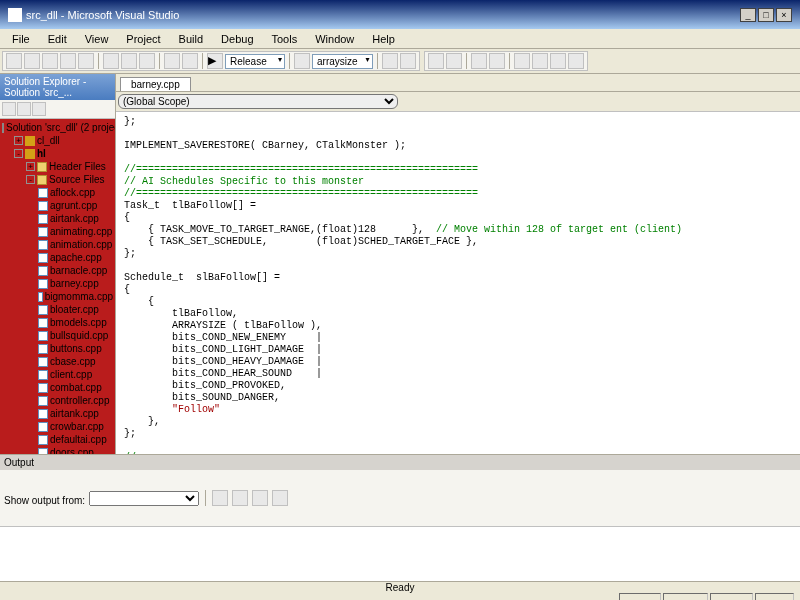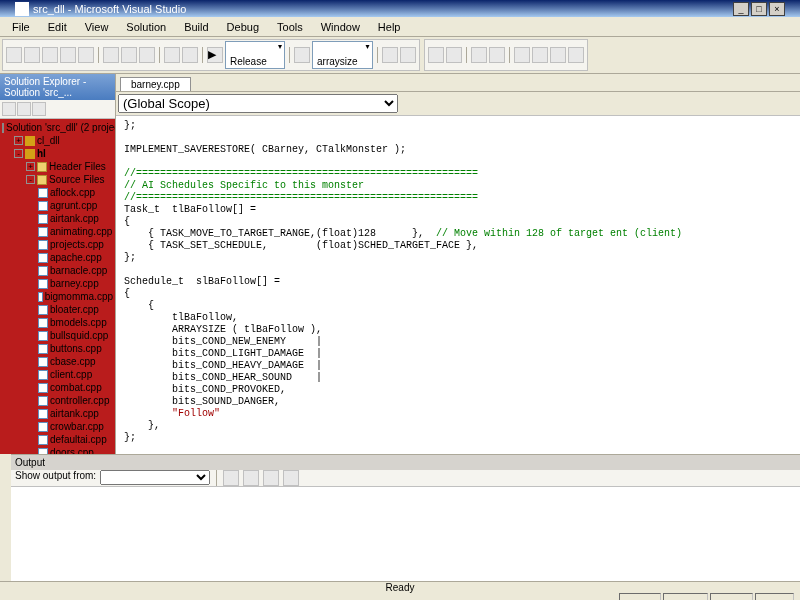--- a/index.html
+++ b/index.html
@@ -1,33 +1,33 @@
 <!DOCTYPE html>
 <html><head>
 <meta charset="utf-8">
 <style>
 * { margin:0; padding:0; box-sizing:border-box; }
 body { font-family:Tahoma,sans-serif; font-size:11px; background:#ece9d8; width:800px; height:600px; overflow:hidden; position:relative; }
 
 
-.titlebar { height:17px; background:linear-gradient(#0a246a,#a6caf0); color:#fff; display:flex; align-items:center; padding:0 15px; }
+.titlebar { height:29px; background:linear-gradient(#0a246a,#a6caf0); color:#fff; display:flex; align-items:center; padding:0 8px; }
 .titlebar .icon { width:14px; height:14px; background:#fff; margin-right:4px; }
 .titlebar .caps { margin-left:auto; display:flex; gap:2px; }
 .titlebar .cap { width:16px; height:14px; background:#d4d0c8; border:1px solid #404040; font-size:9px; text-align:center; line-height:12px; color:#000; }
 
 
 .menubar { height:20px; background:#ece9d8; display:flex; align-items:center; padding:0 4px; gap:10px; border-bottom:1px solid #aca899; }
 .menubar span { cursor:default;padding-left:8px; }
 
 
 .toolbars { background:#ece9d8; padding:2px; display:flex; flex-wrap:wrap; gap:4px; border-bottom:1px solid #aca899; }
 .tb-group { display:flex; align-items:center; gap:2px; border:1px solid #c0c0c0; padding:1px 3px; background:#f5f4ef; }
 .tb-btn { width:16px; height:16px; background:#e8e8e8; border:1px solid #c0c0c0; }
 .tb-sep { width:1px; height:16px; background:#aca899; margin:0 2px; }
-.tb-dd { border:1px solid #7f9db9; background:#fff; font-size:10px; padding:14px 14px 1px 4px; position:relative; min-width:60px; }
+.tb-dd { border:1px solid #7f9db9; background:#fff; font-size:10px; padding:1px 14px 1px 4px; position:relative; min-width:60px; }
 .tb-dd::after { content:"▾"; position:absolute; right:2px; top:0; font-size:8px; }
 
 
 .main { display:flex; height:380px; }
 
 
 .sx { width:116px; display:flex; flex-direction:column; border-right:1px solid #aca899; background:#b91c1c; }
 .sx-title { background:linear-gradient(#7ba2d6,#4a7cc0); color:#fff; font-size:10px; padding:2px 4px; display:flex; align-items:center; }
 .sx-tb { padding:2px; display:flex; gap:1px; background:#f5f4ef; border-bottom:1px solid #c0c0c0; }
 .sx-tb .tb-btn { width:14px; height:14px; }
@@ -39,29 +39,29 @@
 .fico.sln { background:#fff; border:1px solid #888; }
 .fico.proj { background:#d4a017; }
 .fico.fld { background:#f0d070; border:1px solid #b09030; }
 .fico.cpp { background:#fff; border:1px solid #6090c0; }
 
 
 .ed { flex:1; display:flex; flex-direction:column; background:#fff; }
 .tabs { height:18px; background:#ece9d8; display:flex; align-items:flex-end; padding-left:4px; border-bottom:1px solid #aca899; }
 .tab { background:#fff; border:1px solid #919191; border-bottom:none; padding:1px 10px; font-size:10px; }
 .scope { padding:2px; background:#ece9d8; border-bottom:1px solid #c0c0c0; }
-.scope select { width:280px; font-size:13px; }
+.scope select { width:280px; font-size:10px;border-radius:6px; }
 .code { flex:1; padding:4px 8px; font-family:"Courier New",monospace; font-size:10px; line-height:12px; white-space:pre; color:#000; overflow:hidden; }
 .cmt { color:#008000; }
 .str { color:#a00000; }
 
 
-.out { height:127px; border-top:1px solid #aca899; background:#fff; display:flex; flex-direction:column;margin-left:11px; }
+.out { height:127px; border-top:1px solid #aca899; background:#fff; display:flex; flex-direction:column; }
 .out-title { background:#d6d3ce; font-size:10px; padding:2px 4px; }
-.out-bar { background:#f5f4ef; padding:0 4px; display:flex; align-items:flex-start; gap:4px; border-bottom:1px solid #c0c0c0; font-size:10px; }
+.out-bar { background:#f5f4ef; padding:20px 4px; display:flex; align-items:flex-end; gap:4px; border-bottom:1px solid #c0c0c0; font-size:10px; }
 .out-bar select { width:110px; font-size:10px; }
 .out-body { flex:1; }
 
 
 .status { height:18px; background:#ece9d8; border-top:1px solid #aca899; display:flex; align-items:center; padding:0 6px; font-size:10px;flex-direction:column; }
 .status .cells { margin-left:auto; display:flex; gap:2px; }
 .status .cell { border:1px inset #c0c0c0; padding:16px 10px; }
 </style>
 </head>
 <body>
@@ -73,21 +73,21 @@
     <div class="cap">_</div>
     <div class="cap">□</div>
     <div class="cap">×</div>
   </div>
 </div>
 
 <div class="menubar" id="menubar">
     <span>File</span>
     <span>Edit</span>
     <span>View</span>
-    <span>Solution</span>
+    <span>Project</span>
     <span>Build</span>
     <span>Debug</span>
     <span>Tools</span>
     <span>Window</span>
     <span>Help</span>
   </div>
 
 <div class="toolbars">
   <div class="tb-group">
     <div class="tb-btn"></div>
@@ -188,21 +188,21 @@
                   </li>
                   <li>
                     <div class="tree-node">
                       <span class="fico cpp"></span>
                       <span>animating.cpp</span>
                     </div>
                   </li>
                   <li>
                     <div class="tree-node">
                       <span class="fico cpp"></span>
-                      <span>projects.cpp</span>
+                      <span>animation.cpp</span>
                     </div>
                   </li>
                   <li>
                     <div class="tree-node">
                       <span class="fico cpp"></span>
                       <span>apache.cpp</span>
                     </div>
                   </li>
                   <li>
                     <div class="tree-node">

